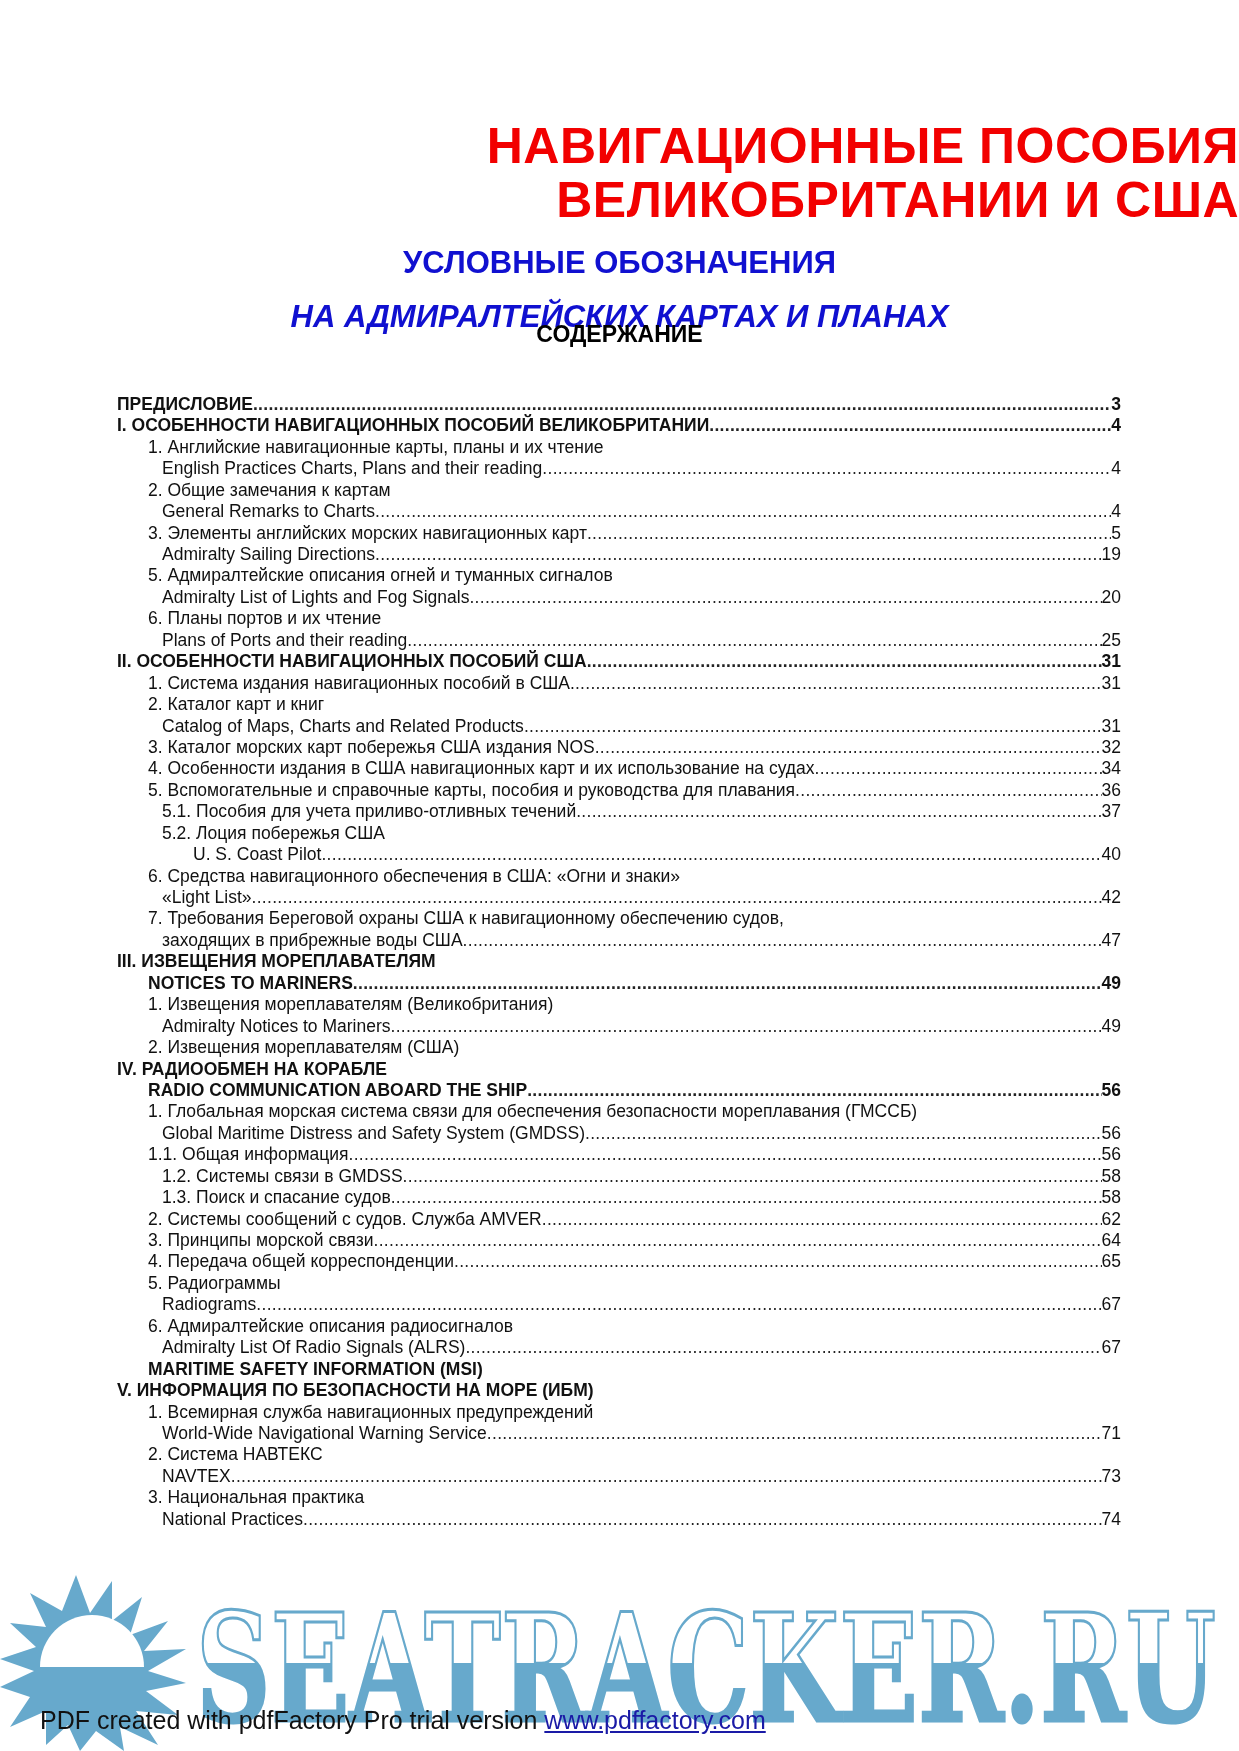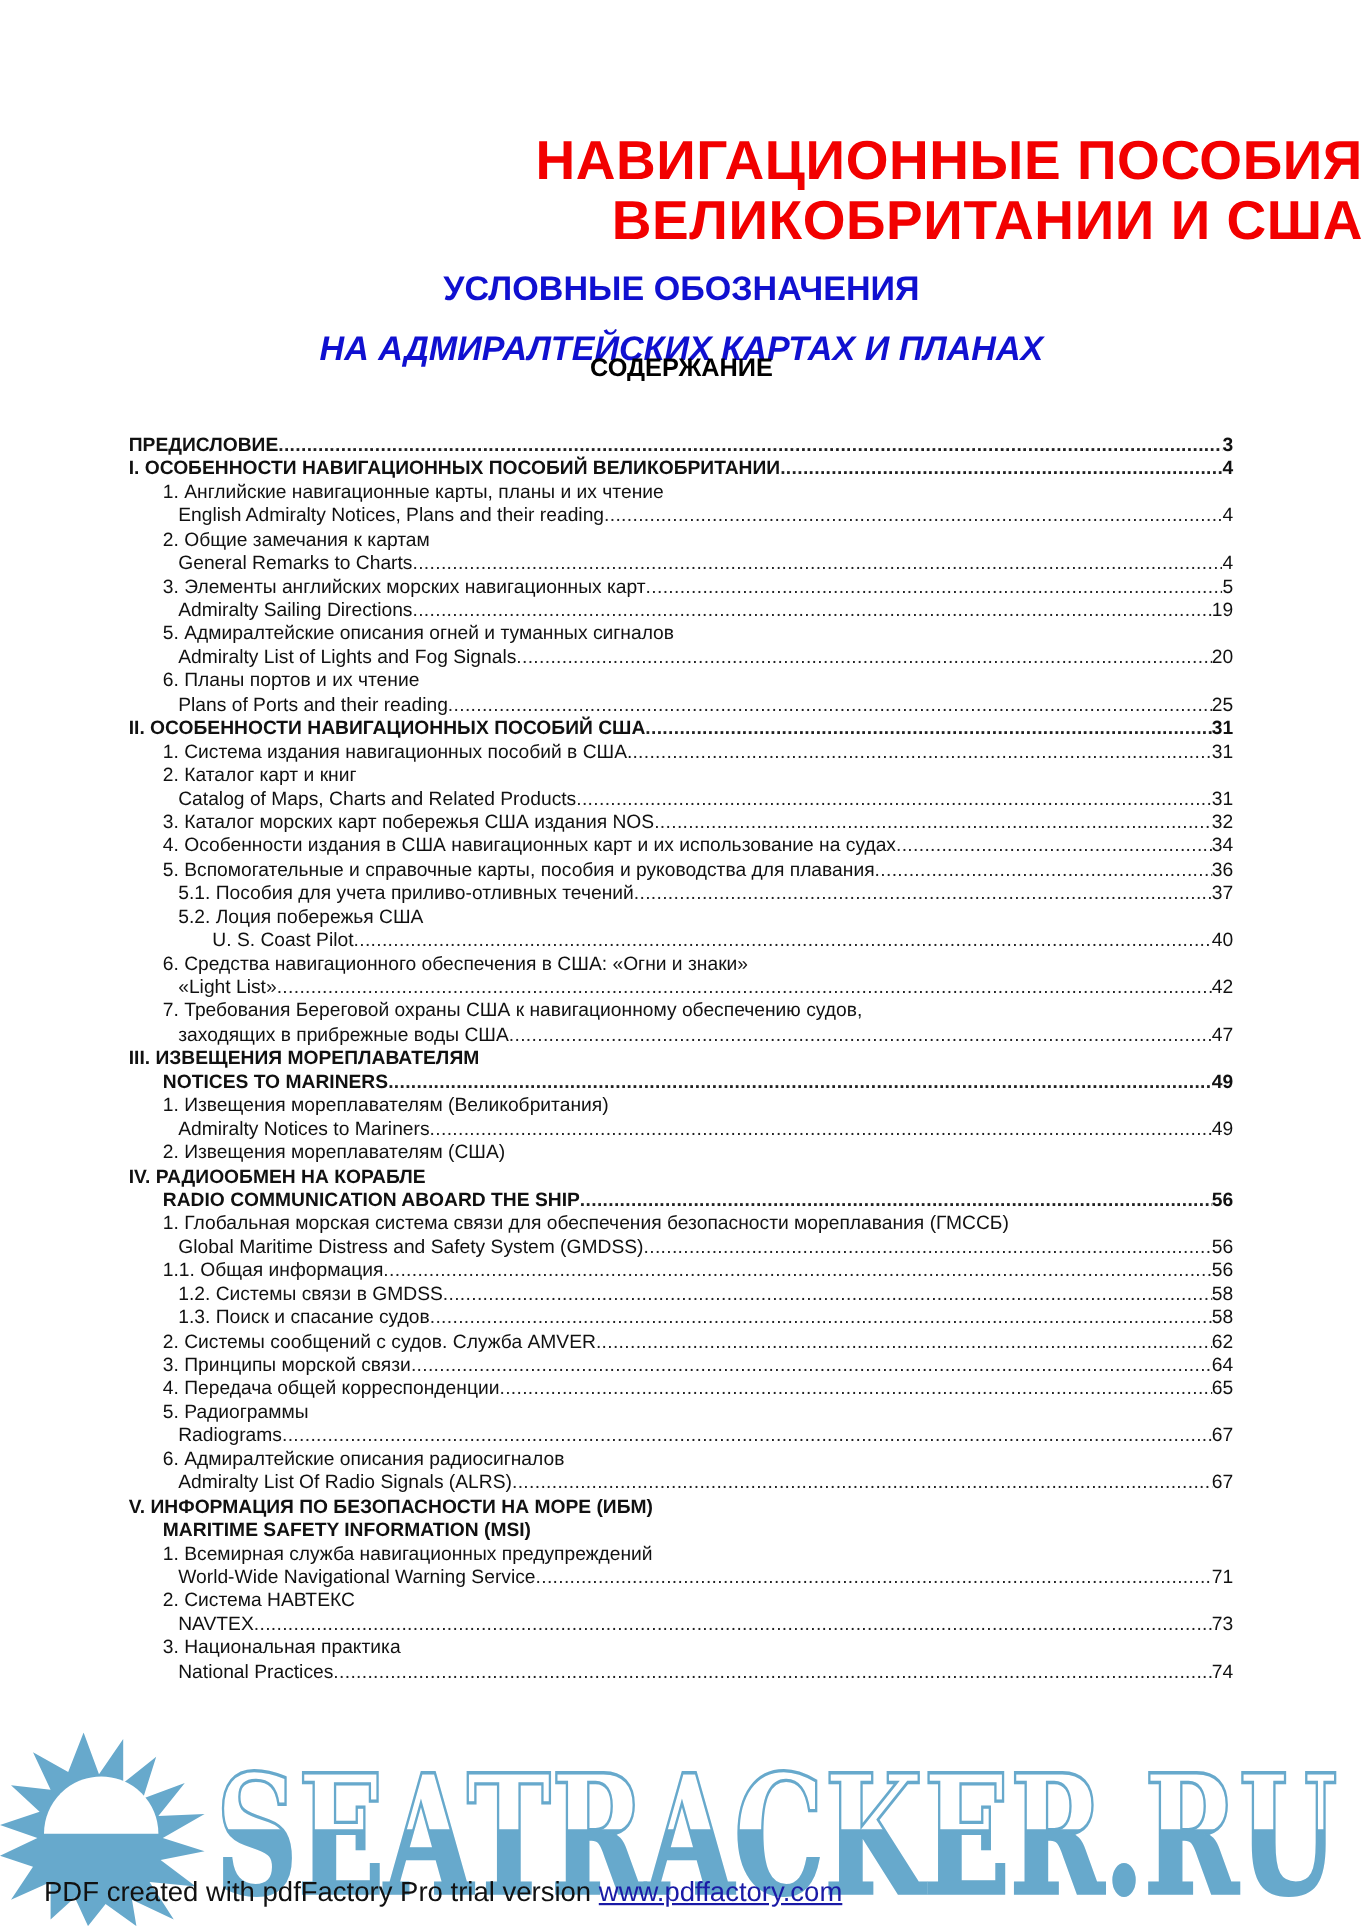--- a/index.html
+++ b/index.html
@@ -50,21 +50,21 @@
     </div>
     <div class="row i0 bold">
       <span class="txt">I. ОСОБЕННОСТИ НАВИГАЦИОННЫХ ПОСОБИЙ ВЕЛИКОБРИТАНИИ</span>
       <span class="dots"></span>
       <span class="pg">4</span>
     </div>
     <div class="row i1">
       <span class="txt">1. Английские навигационные карты, планы и их чтение</span>
     </div>
     <div class="row i2">
-      <span class="txt">English Admiralty Notices, Plans and their reading</span>
+      <span class="txt">English Practices Charts, Plans and their reading</span>
       <span class="dots"></span>
       <span class="pg">4</span>
     </div>
     <div class="row i1">
       <span class="txt">2. Общие замечания к картам</span>
     </div>
     <div class="row i2">
       <span class="txt">General Remarks to Charts</span>
       <span class="dots"></span>
       <span class="pg">4</span>
@@ -231,25 +231,25 @@
       <span class="pg">67</span>
     </div>
     <div class="row i1">
       <span class="txt">6. Адмиралтейские описания радиосигналов</span>
     </div>
     <div class="row i2">
       <span class="txt">Admiralty List Of Radio Signals (ALRS)</span>
       <span class="dots"></span>
       <span class="pg">67</span>
     </div>
-    <div class="row i0 bold">
-      <span class="txt">V. ИНФОРМАЦИЯ ПО БЕЗОПАСНОСТИ НА МОРЕ (ИБМ)</span>
-    </div>
     <div class="row i1 bold">
       <span class="txt">MARITIME SAFETY INFORMATION (MSI)</span>
+    </div>
+    <div class="row i0 bold">
+      <span class="txt">V. ИНФОРМАЦИЯ ПО БЕЗОПАСНОСТИ НА МОРЕ (ИБМ)</span>
     </div>
     <div class="row i1">
       <span class="txt">1. Всемирная служба навигационных предупреждений</span>
     </div>
     <div class="row i2">
       <span class="txt">World-Wide Navigational Warning Service</span>
       <span class="dots"></span>
       <span class="pg">71</span>
     </div>
     <div class="row i1">

